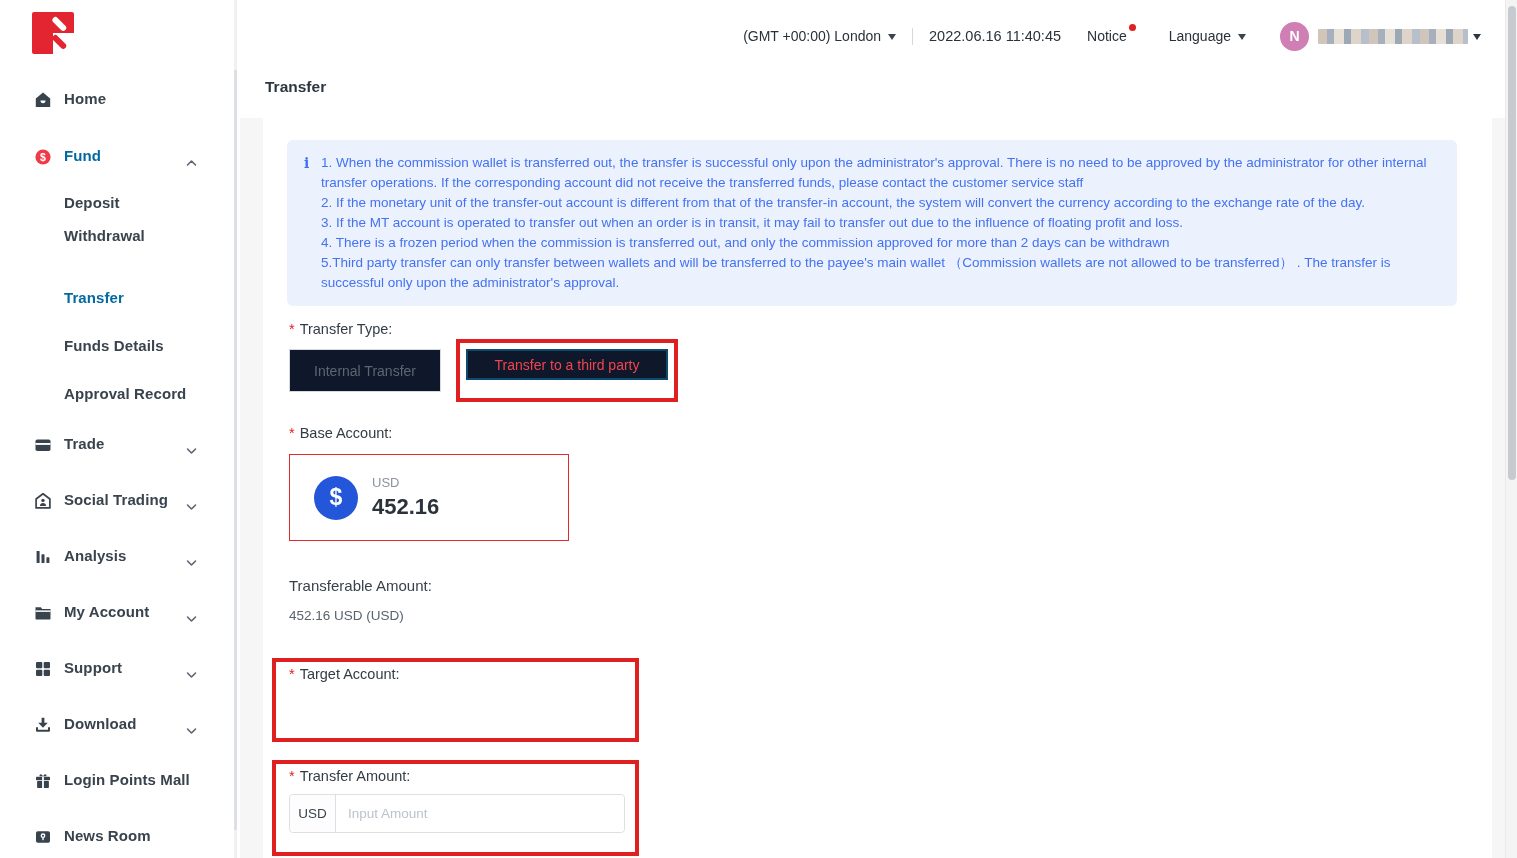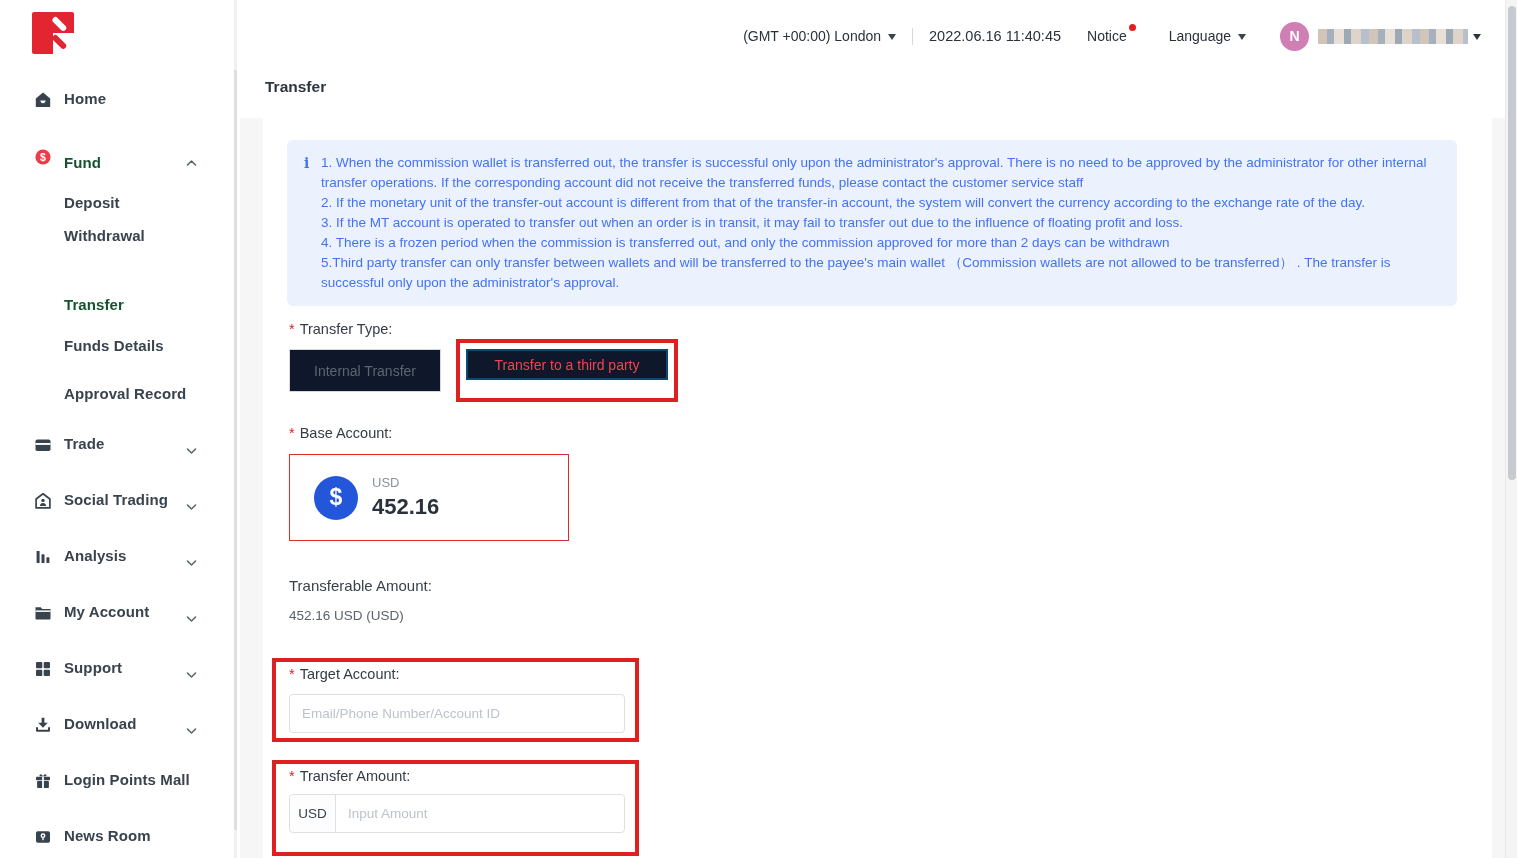--- a/index.html
+++ b/index.html
@@ -14,21 +14,21 @@
   .sidebar { position:absolute; left:0; top:0; width:240px; height:858px; background:#fff; z-index:3; }
   .sb-track { position:absolute; right:3px; top:0; width:3px; height:100%; background:#f1f1f1; }
   .sb-thumb { position:absolute; right:3px; top:70px; width:3px; height:760px; background:#dcdfe3; }
   .logo { position:absolute; left:32px; top:12px; width:42px; height:42px; background:#e32531; border-radius:2px; cursor:pointer; }
   .logo .q  { position:absolute; right:0; bottom:0; width:21px; height:21px; background:#fff; }
   .logo .b1 { position:absolute; width:17px; height:5.5px; border-radius:3px; transform:rotate(45deg); background:#fff; left:19px; top:9px; }
   .logo .b2 { position:absolute; width:17px; height:5.5px; border-radius:3px; transform:rotate(45deg); background:#e32531; left:19px; top:27px; }
   .side-item { position:absolute; left:0; width:236px; height:40px; cursor:pointer; }
   .s-icon { position:absolute; left:34px; top:11px; width:18px; height:18px; }
   .s-label { position:absolute; left:64px; top:10px; font-size:15px; font-weight:700; color:#39434e; letter-spacing:.1px; white-space:nowrap; }
-  .side-item.active .s-label { color:#14532d;margin-top:7px; }
+  .side-item.active .s-label { color:#0369a1; }
   .s-chev { position:absolute; left:186px; top:16px; width:11px; height:8px; }
   
   .main-header { position:absolute; left:240px; top:0; right:0; height:118px; background:#fff; z-index:2; }
   .topbar { position:absolute; right:36px; top:0; height:72px; display:flex; align-items:center; font-size:14px; color:#2a3139; }
   .tz, .lang { display:flex; align-items:center; cursor:pointer; white-space:nowrap; }
   .caret { width:0; height:0; border:4.5px solid transparent; border-top:6px solid #3c434c; margin-left:7px; margin-top:6px; }
   .tb-divider { width:1px; height:17px; background:#d8d8d8; margin:0 16px; }
   .datetime { margin-right:26px; font-size:14.5px; white-space:nowrap; }
   .notice { position:relative; margin-right:42px; cursor:pointer; }
   .n-dot { position:absolute; top:-4px; right:-9px; width:7px; height:7px; border-radius:50%; background:#e02020; }
@@ -257,21 +257,20 @@
       <div class="base-amt">452.16</div>
     </div>
   </div>
 
   <div class="f-label" id="transf-label">Transferable Amount:</div>
   <div class="trans-value">452.16 USD (USD)</div>
 
   <div class="f-label" id="target-label">
     <span class="req">*</span><span>Target Account:</span>
   </div>
-  <input class="text-input" id="target-input" placeholder="Email/Phone Number/Account ID" style="">
   <div class="annot" id="an-target"></div>
 
   <div class="f-label" id="amount-label">
     <span class="req">*</span><span>Transfer Amount:</span>
   </div>
   <div class="amount-group">
     <span class="addon">USD</span>
     <input class="amount-input" placeholder="Input Amount" style="">
   </div>
   <div class="annot" id="an-amount"></div>

